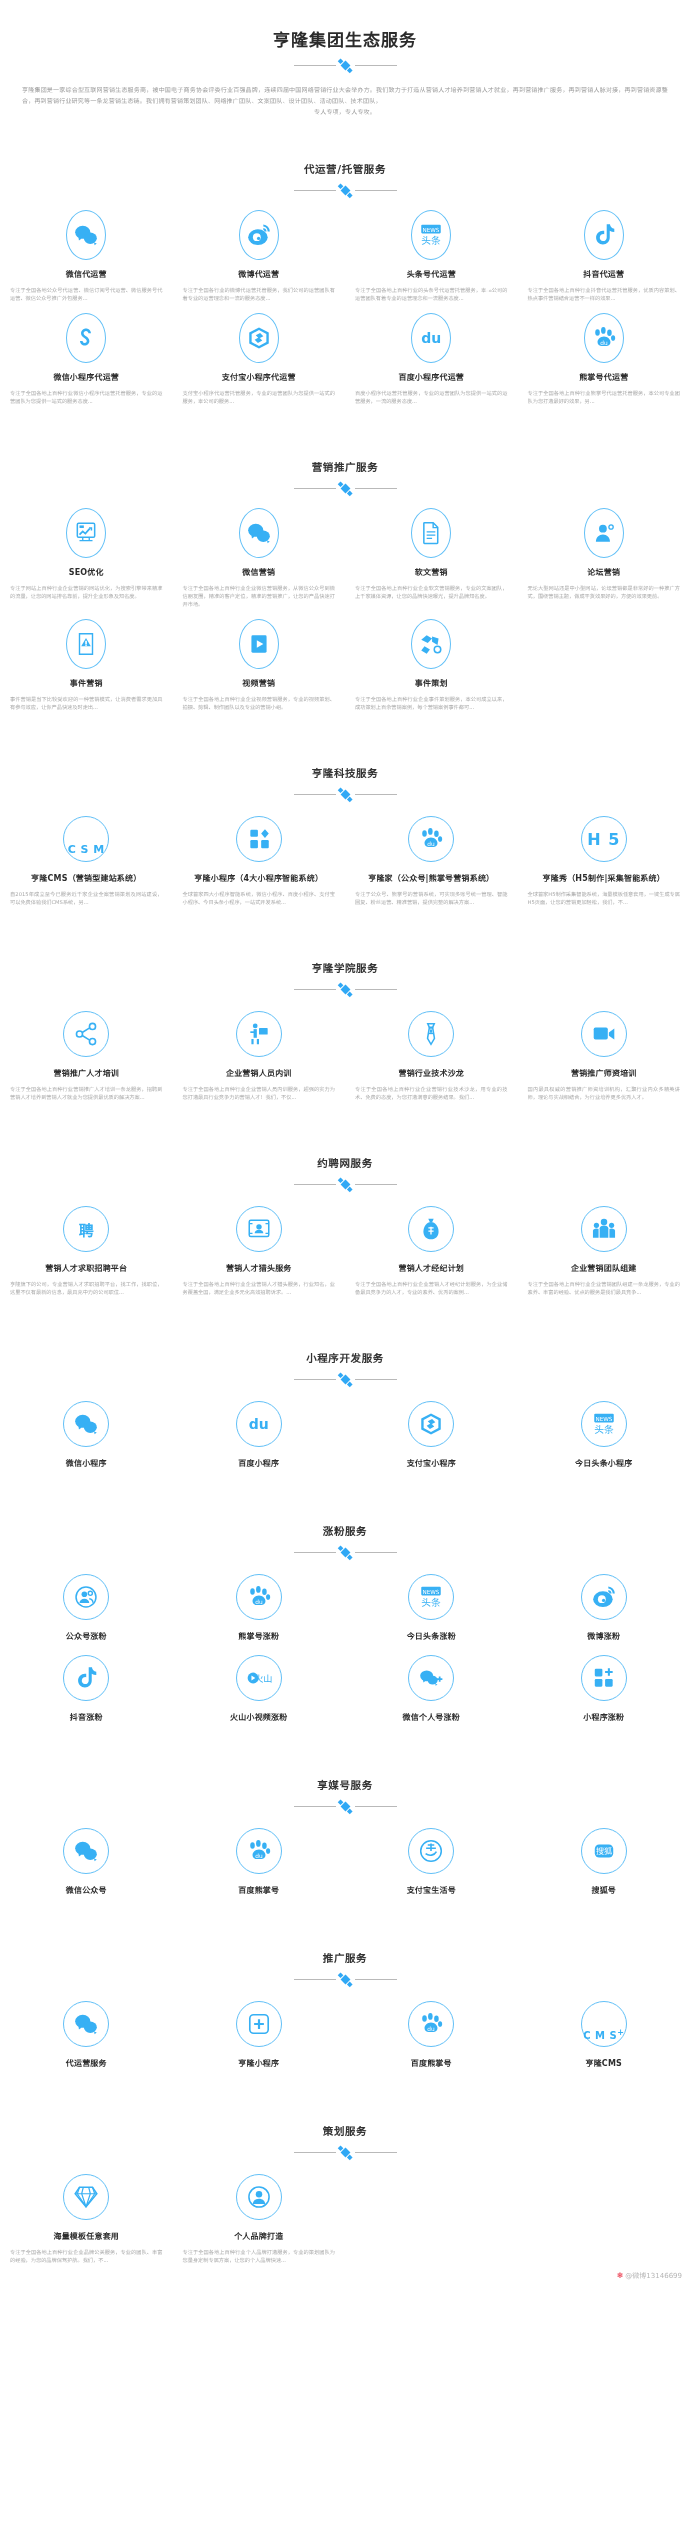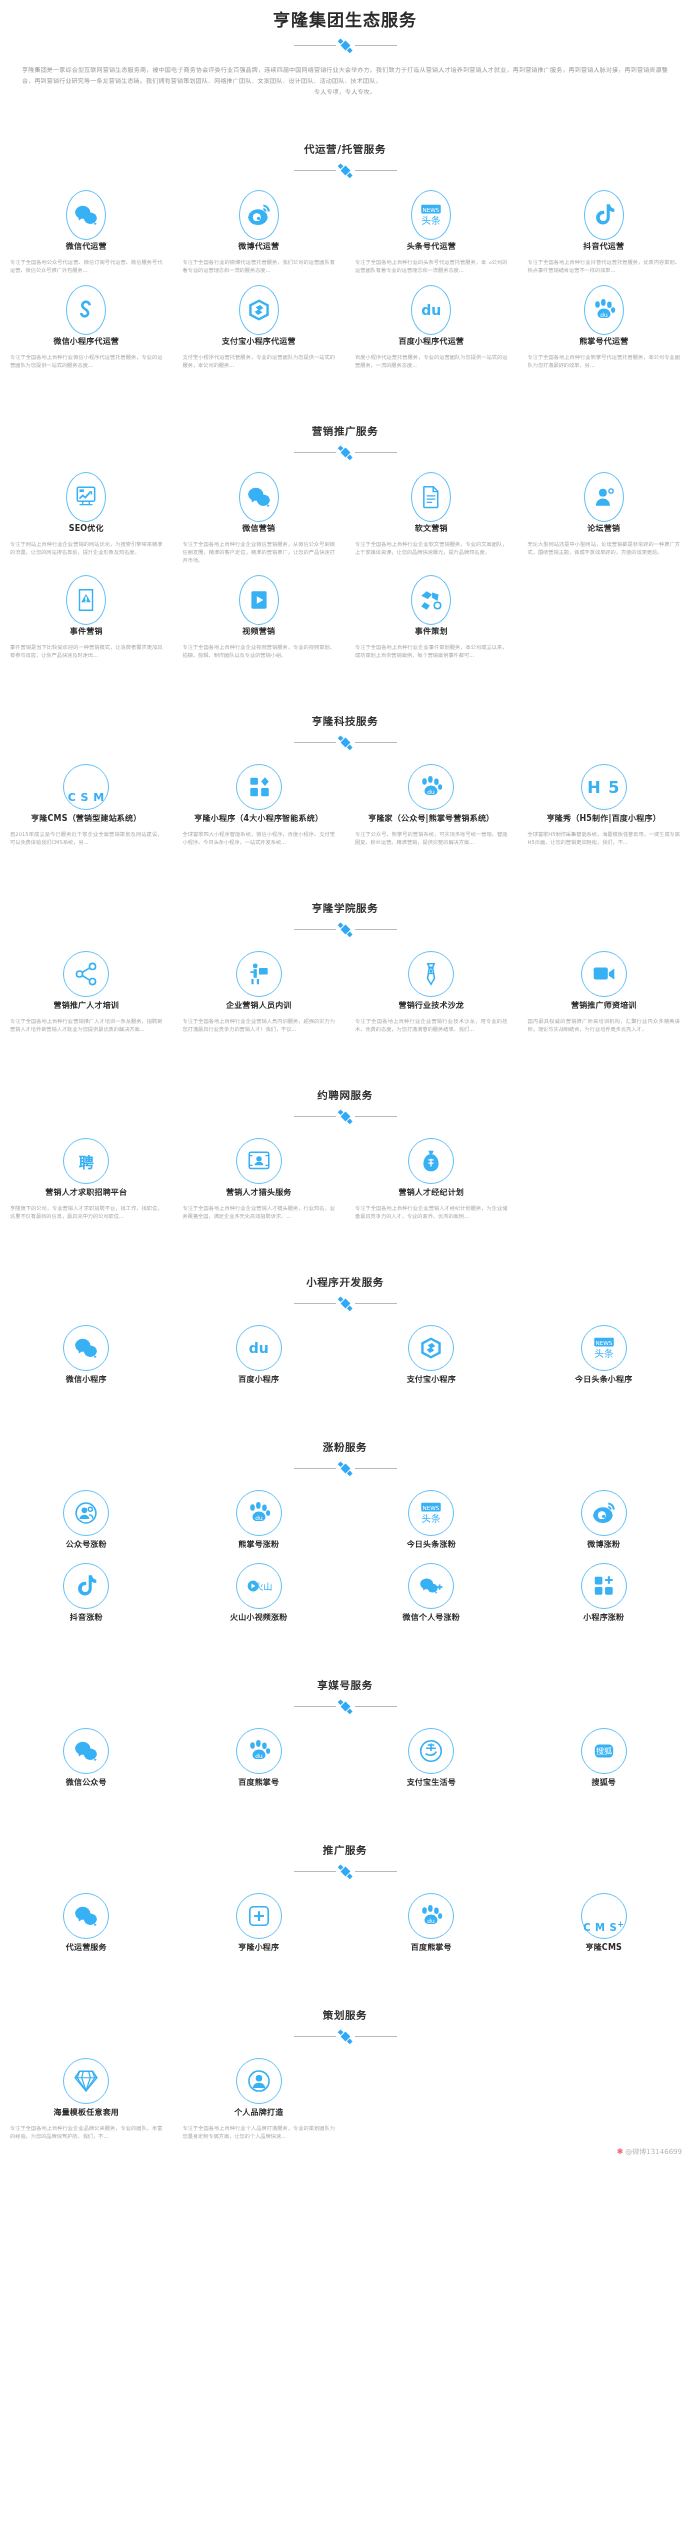--- a/index.html
+++ b/index.html
@@ -10,21 +10,21 @@
     font-family: "DejaVu Sans", "Liberation Sans", sans-serif;
   }
   body { width: 690px; position: relative; padding-bottom: 10px; }
 
   .page-title {
     text-align: center;
     font-size: 17px;
     font-weight: bold;
     color: #2b2b2b;
     letter-spacing: 1px;
-    padding-top: 6px;
+    padding-top: 26px;
   }
 
   
   .divider {
     display: flex;
     align-items: center;
     justify-content: center;
     margin: 9px auto 0;
     height: 10px;
   }
@@ -92,21 +92,21 @@
   .circle .txtglyph {
     color: #37b0f4; font-size: 16px; font-weight: bold; letter-spacing: 1px;
     font-family: "DejaVu Sans", "Liberation Sans", sans-serif;
   }
   .circle .txtglyph.sm { font-size: 11px; letter-spacing: 0.5px; margin-top: 21px; }
 
   .cell .label {
     font-size: 8px;
     font-weight: bold;
     color: #2d2d2d;
-    margin-top: 0;
+    margin-top: 8px;
     letter-spacing: 0.2px;
     line-height: 11px;
   }
   .cell .desc {
     font-size: 5.2px;
     line-height: 8px;
     color: #a9a9a9;
     margin-top: 6px;
     text-align: justify;
     padding: 0 4px;
@@ -411,21 +411,21 @@
             </div>
             <div class="label">亨隆家（公众号|熊掌号营销系统）</div>
             <div class="desc">专注于公众号、熊掌号的营销系统，可实现多账号统一管理、智能回复、粉丝运营、精准营销，提供完整的解决方案...</div>
           </div>
           <div class="cell">
             <div class="icon-wrap">
               <div class="circle">
                 <span class="txtglyph">H 5</span>
               </div>
             </div>
-            <div class="label">亨隆秀（H5制作|百度小程序）</div>
+            <div class="label">亨隆秀（H5制作|采集智能系统）</div>
             <div class="desc">全球首家H5制作采集智能系统，海量模板任意套用，一键生成专属H5页面，让您的营销更加轻松，我们，不...</div>
           </div>
         </div>
       </div>
       <div class="section">
         <div class="section-title">亨隆学院服务</div>
         <div class="divider">
           <span class="bar"></span>
           <span class="gap"></span>
           <span class="dia"></span>
@@ -528,20 +528,36 @@
               <div class="circle">
                 <svg width="26" height="26" viewBox="0 0 24 24" fill="#37b0f4">
                   <path d="M9.5 2.5h5l-1.4 3h-2.2z"></path>
                   <path d="M12 5.5c4 0 7 4.2 7 9 0 4-2.6 7-7 7s-7-3-7-7c0-4.8 3-9 7-9z"></path>
                   <path d="M9.6 11h4.8M9.6 14h4.8M12 10v7" stroke="#fff" stroke-width="1.2"></path>
                 </svg>
               </div>
             </div>
             <div class="label">营销人才经纪计划</div>
             <div class="desc">专注于全国各地上百种行业企业营销人才经纪计划服务，为企业储备最具竞争力的人才，专业的素养、优秀的案例...</div>
+          </div>
+          <div class="cell">
+            <div class="icon-wrap">
+              <div class="circle">
+                <svg width="26" height="26" viewBox="0 0 24 24" fill="#37b0f4">
+                  <circle cx="12" cy="5.6" r="3"></circle>
+                  <path d="M8 20V11.2c0-1.4 1.8-2.5 4-2.5s4 1.1 4 2.5V20z"></path>
+                  <circle cx="5" cy="8.6" r="2.4"></circle>
+                  <path d="M1.8 20v-6.4c0-1.2 1.5-2.1 3.2-2.1 .7 0 1.4.2 2 .4V20z"></path>
+                  <circle cx="19" cy="8.6" r="2.4"></circle>
+                  <path d="M22.2 20v-6.4c0-1.2-1.5-2.1-3.2-2.1-.7 0-1.4.2-2 .4V20z"></path>
+                </svg>
+              </div>
+            </div>
+            <div class="label">企业营销团队组建</div>
+            <div class="desc">专注于全国各地上百种行业企业营销团队组建一条龙服务，专业的素养、丰富的经验、优点的服务是我们最具竞争...</div>
           </div>
         </div>
       </div>
       <div class="section">
         <div class="section-title">小程序开发服务</div>
         <div class="divider">
           <span class="bar"></span>
           <span class="gap"></span>
           <span class="dia"></span>
           <span class="gap"></span>

